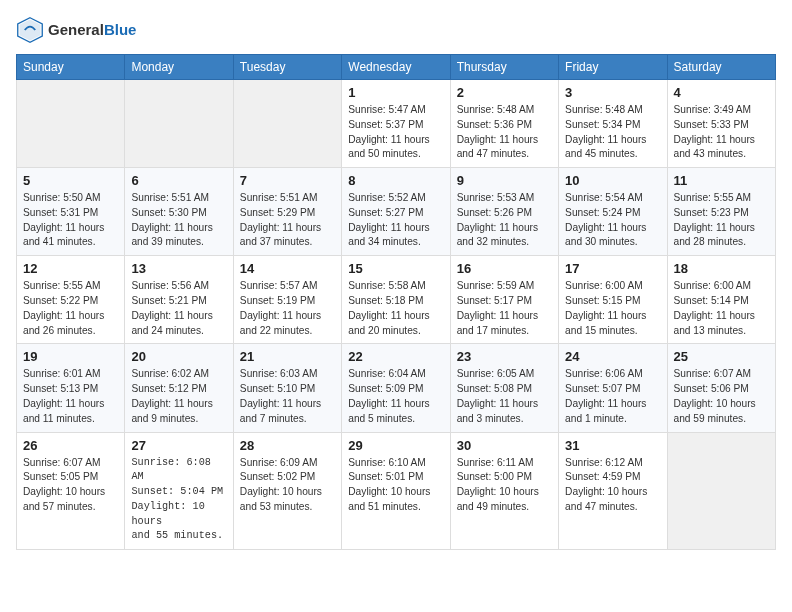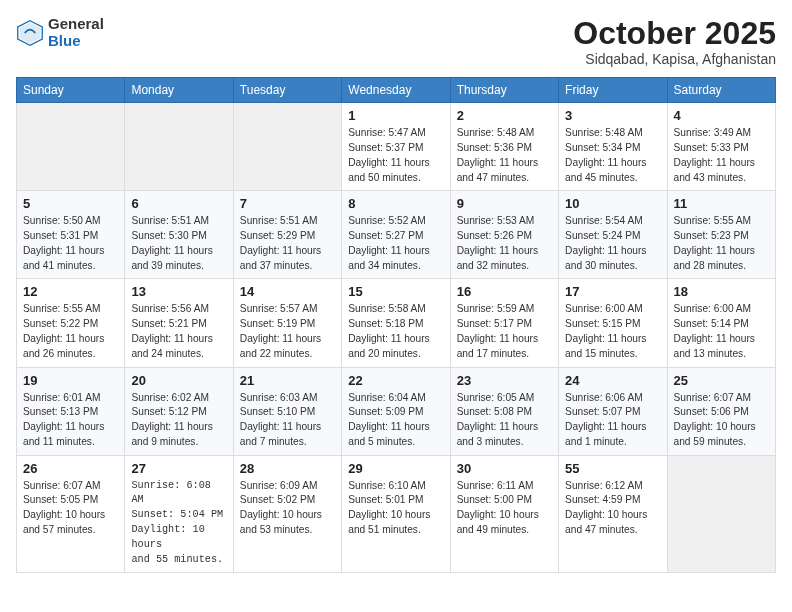--- a/index.html
+++ b/index.html
@@ -16,21 +16,20 @@
       justify-content: space-between;
       margin-bottom: 10px;
     }
     .logo {
       display: flex;
       align-items: center;
       gap: 4px;
     }
     .logo-text {
       display: flex;
-      flex-direction: column;
       line-height: 1.1;
     }
     .logo-general {
       font-size: 15px;
       font-weight: bold;
       color: #333;
     }
     .logo-blue {
       font-size: 15px;
       font-weight: bold;
@@ -103,24 +102,20 @@
     <svg class="logo-icon" viewBox="0 0 32 32" xmlns="http://www.w3.org/2000/svg">
       <polygon points="16,4 28,10 28,22 16,28 4,22 4,10" fill="#1a6bb5" opacity="0.15"></polygon>
       <polygon points="16,2 30,9 30,23 16,30 2,23 2,9" fill="none" stroke="#1a6bb5" stroke-width="1.5"></polygon>
       <path d="M10 16 Q16 8 22 16" fill="none" stroke="#1a6bb5" stroke-width="2"></path>
     </svg>
     <div class="logo-text">
       <span class="logo-general">General</span>
       <span class="logo-blue">Blue</span>
     </div>
   </div>
-  <div class="title-block">
-    <div class="month-title">October 2025</div>
-    <div class="subtitle">Sidqabad, Kapisa, Afghanistan</div>
-  </div>
 </div>
 
 <table class="calendar">
   <thead>
     <tr>
     <th>Sunday</th>
         <th>Monday</th>
         <th>Tuesday</th>
         <th>Wednesday</th>
         <th>Thursday</th>
@@ -345,21 +340,21 @@
 and 51 minutes.</div>
         </td>
         <td>
           <div class="day-number">30</div>
           <div class="day-info" style="white-space: pre-line;">Sunrise: 6:11 AM
 Sunset: 5:00 PM
 Daylight: 10 hours
 and 49 minutes.</div>
         </td>
         <td>
-          <div class="day-number">55</div>
+          <div class="day-number">31</div>
           <div class="day-info" style="white-space: pre-line;">Sunrise: 6:12 AM
 Sunset: 4:59 PM
 Daylight: 10 hours
 and 47 minutes.</div>
         </td>
         <td class="empty-cell"></td>
       </tr>
     </tbody>
 </table>
 

